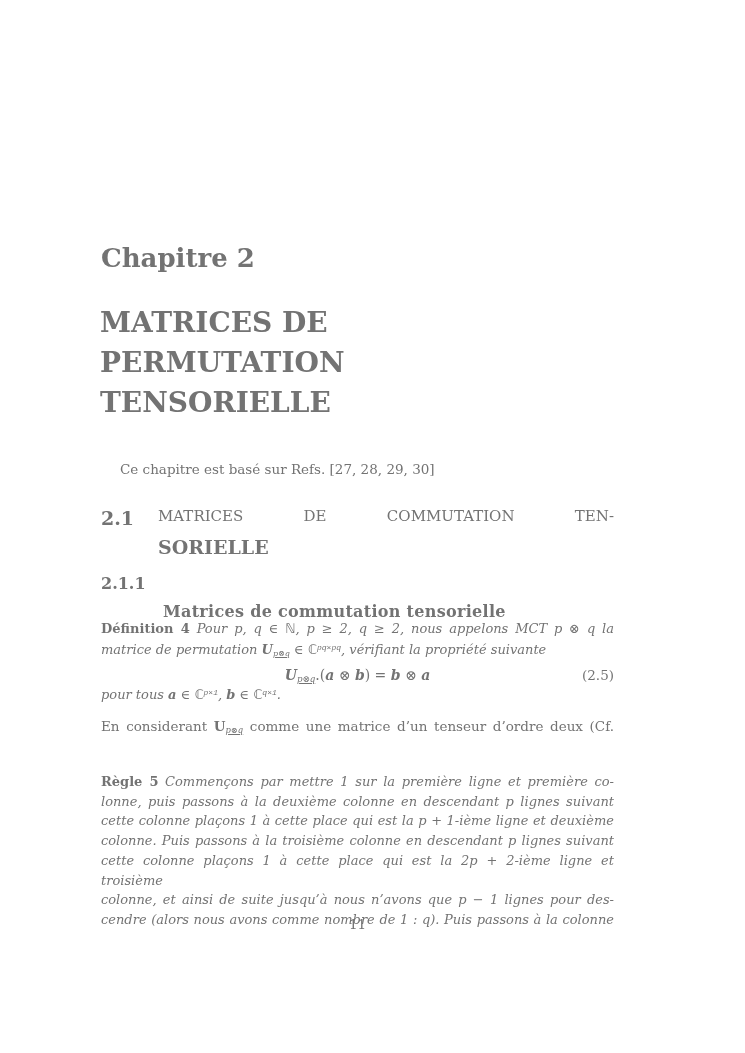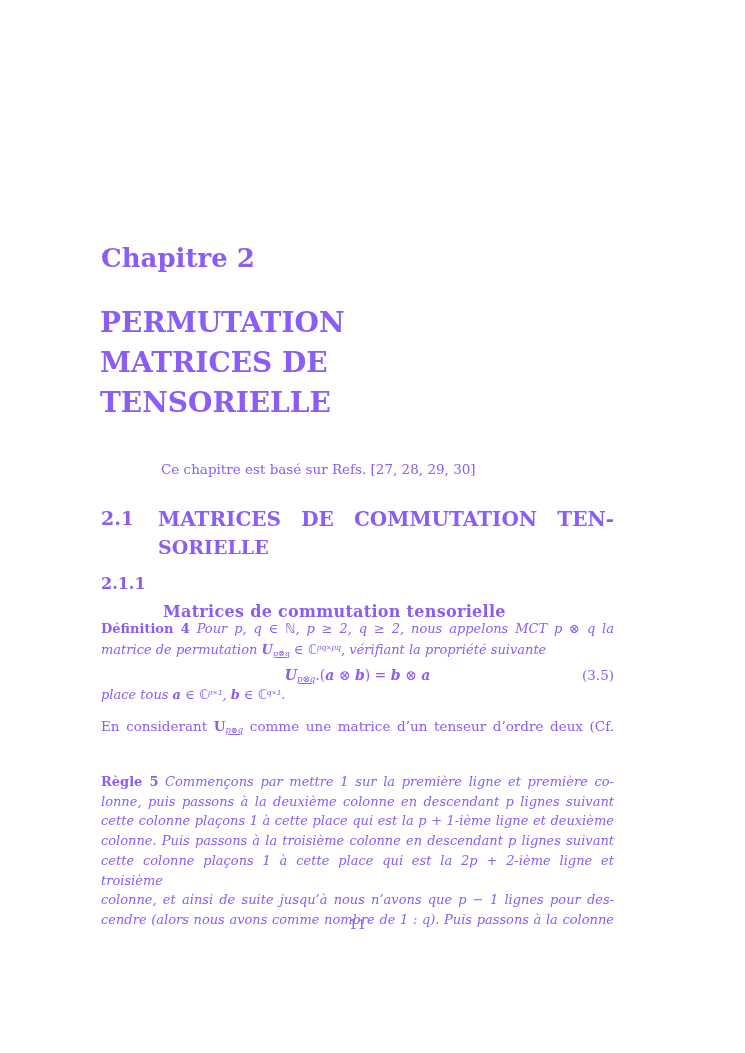--- a/index.html
+++ b/index.html
@@ -1,42 +1,42 @@
 <!DOCTYPE html>
 <html><head>
 <meta charset="utf-8">
 <style>
   html,body{margin:0;padding:0;background:#ffffff;}
   .page{
     position:relative;
     width:745px;
     height:1053px;
     background:#ffffff;
-    color:#8b5cf6;
+    color:#737373;
     font-family:"DejaVu Serif","DejaVu Sans","Liberation Serif",serif;
     overflow:hidden;
   }
   .abs{position:absolute;}
   .seg-t{font-style:normal;font-weight:400;}
   .seg-b{font-weight:700;font-style:normal;}
   .seg-i{font-style:italic;font-weight:400;}
   .seg-bi{font-weight:700;font-style:italic;}
   sub,sup{font-size:62%;font-style:italic;line-height:0;}
   sub{vertical-align:-0.28em;text-decoration:underline;}
   sup{vertical-align:0.5em;font-family:Liberation Mono, monospace;}
   .jline{text-align:justify;text-align-last:justify;}
   .lline{text-align:left;}
 
   .chapter-label{left:101px;top:243px;font-size:26px;font-weight:700;}
   .chapter-title{left:100px;top:303px;font-size:28px;font-weight:700;line-height:40px;}
 
-  .intro{left:120px;top:461px;font-size:13.5px;margin-left:41px;}
+  .intro{left:120px;top:461px;font-size:13.5px;}
 
   .section-number{left:101px;top:507px;font-size:19px;font-weight:700;}
-  .section-l1{left:158px;top:507px;width:456px;font-size:20px;font-weight:700;}
+  .section-l1{left:158px;top:507px;width:456px;font-size:15px;font-weight:400;}
   .section-l2{left:158px;top:536px;font-size:19px;font-weight:700;}
 
   .subsection-number{left:101px;top:574px;font-size:16px;font-weight:700;}
   .subsection-title{left:163px;top:574px;font-size:16px;font-weight:700;letter-spacing:0.3px;margin-top:28px;}
 
   .definition{left:101px;top:619px;width:513px;font-size:13px;line-height:20.5px;}
   .equation-row{left:101px;top:650px;width:513px;font-size:14px;height:22px;margin-top:17px;}
   .eq-body{display:block;text-align:center;}
   .eq-number{position:absolute;right:0;top:0;font-size:13.5px;}
   .pour-tous{left:101px;top:687px;width:513px;font-size:13px;}
@@ -45,45 +45,45 @@
   .folio{left:101px;top:916px;width:513px;text-align:center;font-size:13.5px;}
 </style>
 </head>
 <body>
 
 <div class="page">
 
   <div class="abs chapter-label">Chapitre 2</div>
 
   <div class="abs chapter-title">
+    <div>MATRICES DE</div>
     <div>PERMUTATION</div>
-    <div>MATRICES DE</div>
     <div>TENSORIELLE</div>
   </div>
 
   <div class="abs intro">Ce chapitre est basé sur Refs. [27, 28, 29, 30]</div>
 
   <div class="abs section-number">2.1</div>
   <div class="abs section-l1 jline">MATRICES DE COMMUTATION TEN-</div>
   <div class="abs section-l2">SORIELLE</div>
 
   <div class="abs subsection-number">2.1.1</div>
   <div class="abs subsection-title">Matrices de commutation tensorielle</div>
 
   <div class="abs definition">
     <div class="jline"><span class="seg-b">Définition 4</span><span class="seg-i"> Pour p, q ∈ ℕ, p ≥ 2, q ≥ 2, nous appelons MCT p ⊗ q la</span></div>
     <div class="lline"><span class="seg-i">matrice de permutation </span><span class="seg-bi">U</span><sub>p⊗q</sub><span class="seg-i"> ∈ ℂ</span><sup>pq×pq</sup><span class="seg-i">, vérifiant la propriété suivante</span></div>
   </div>
 
   <div class="abs equation-row">
     <span class="eq-body"><span class="seg-bi">U</span><sub>p⊗q</sub><span class="seg-t">.(</span><span class="seg-bi">a</span><span class="seg-t"> ⊗ </span><span class="seg-bi">b</span><span class="seg-t">) = </span><span class="seg-bi">b</span><span class="seg-t"> ⊗ </span><span class="seg-bi">a</span></span>
-    <span class="eq-number">(3.5)</span>
+    <span class="eq-number">(2.5)</span>
   </div>
 
-  <div class="abs pour-tous lline"><span class="seg-i">place tous </span><span class="seg-bi">a</span><span class="seg-i"> ∈ ℂ</span><sup>p×1</sup><span class="seg-i">, </span><span class="seg-bi">b</span><span class="seg-i"> ∈ ℂ</span><sup>q×1</sup><span class="seg-i">.</span></div>
+  <div class="abs pour-tous lline"><span class="seg-i">pour tous </span><span class="seg-bi">a</span><span class="seg-i"> ∈ ℂ</span><sup>p×1</sup><span class="seg-i">, </span><span class="seg-bi">b</span><span class="seg-i"> ∈ ℂ</span><sup>q×1</sup><span class="seg-i">.</span></div>
 
   <div class="abs consider">
     <div class="jline"><span class="seg-t">En considerant </span><span class="seg-b">U</span><sub>p⊗q</sub><span class="seg-t"> comme une matrice d’un tenseur d’ordre deux (Cf.</span></div>
   </div>
 
   <div class="abs regle">
     <div class="jline"><span class="seg-b">Règle 5</span><span class="seg-i"> Commençons par mettre 1 sur la première ligne et première co-</span></div>
     <div class="jline"><span class="seg-i">lonne, puis passons à la deuxième colonne en descendant p lignes suivant</span></div>
     <div class="jline"><span class="seg-i">cette colonne plaçons 1 à cette place qui est la p + 1-ième ligne et deuxième</span></div>
     <div class="jline"><span class="seg-i">colonne. Puis passons à la troisième colonne en descendant p lignes suivant</span></div>

